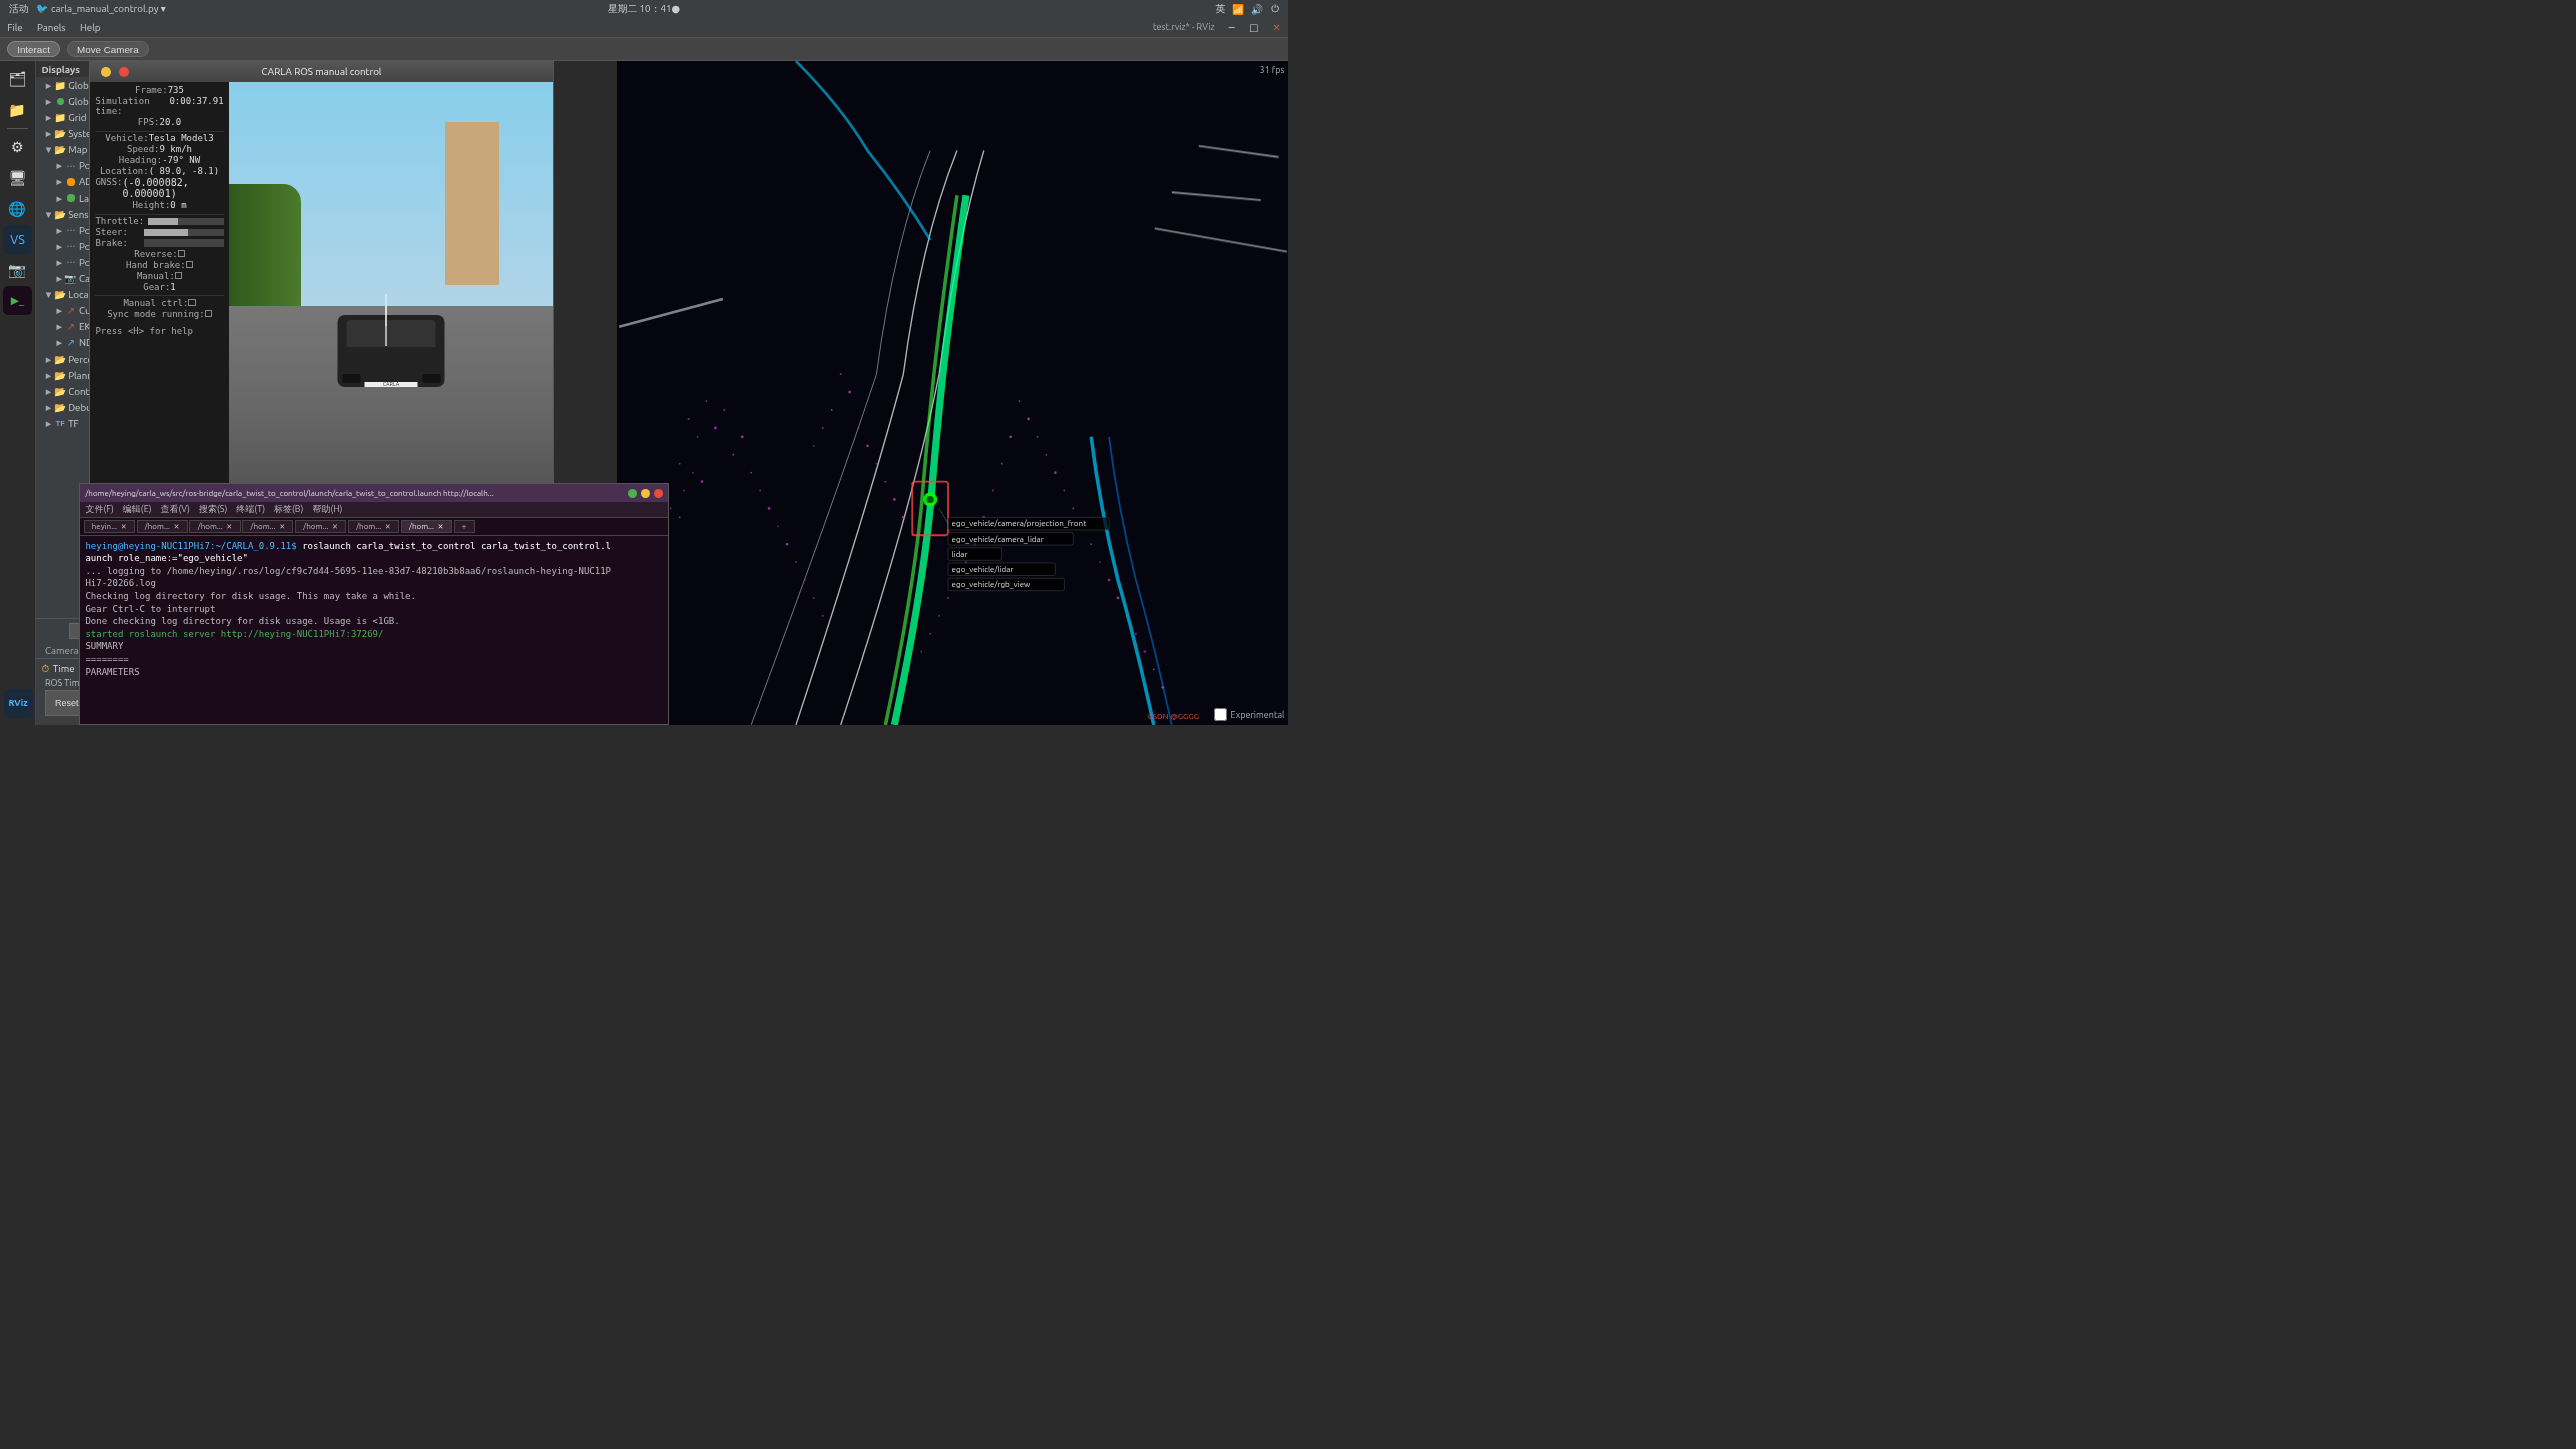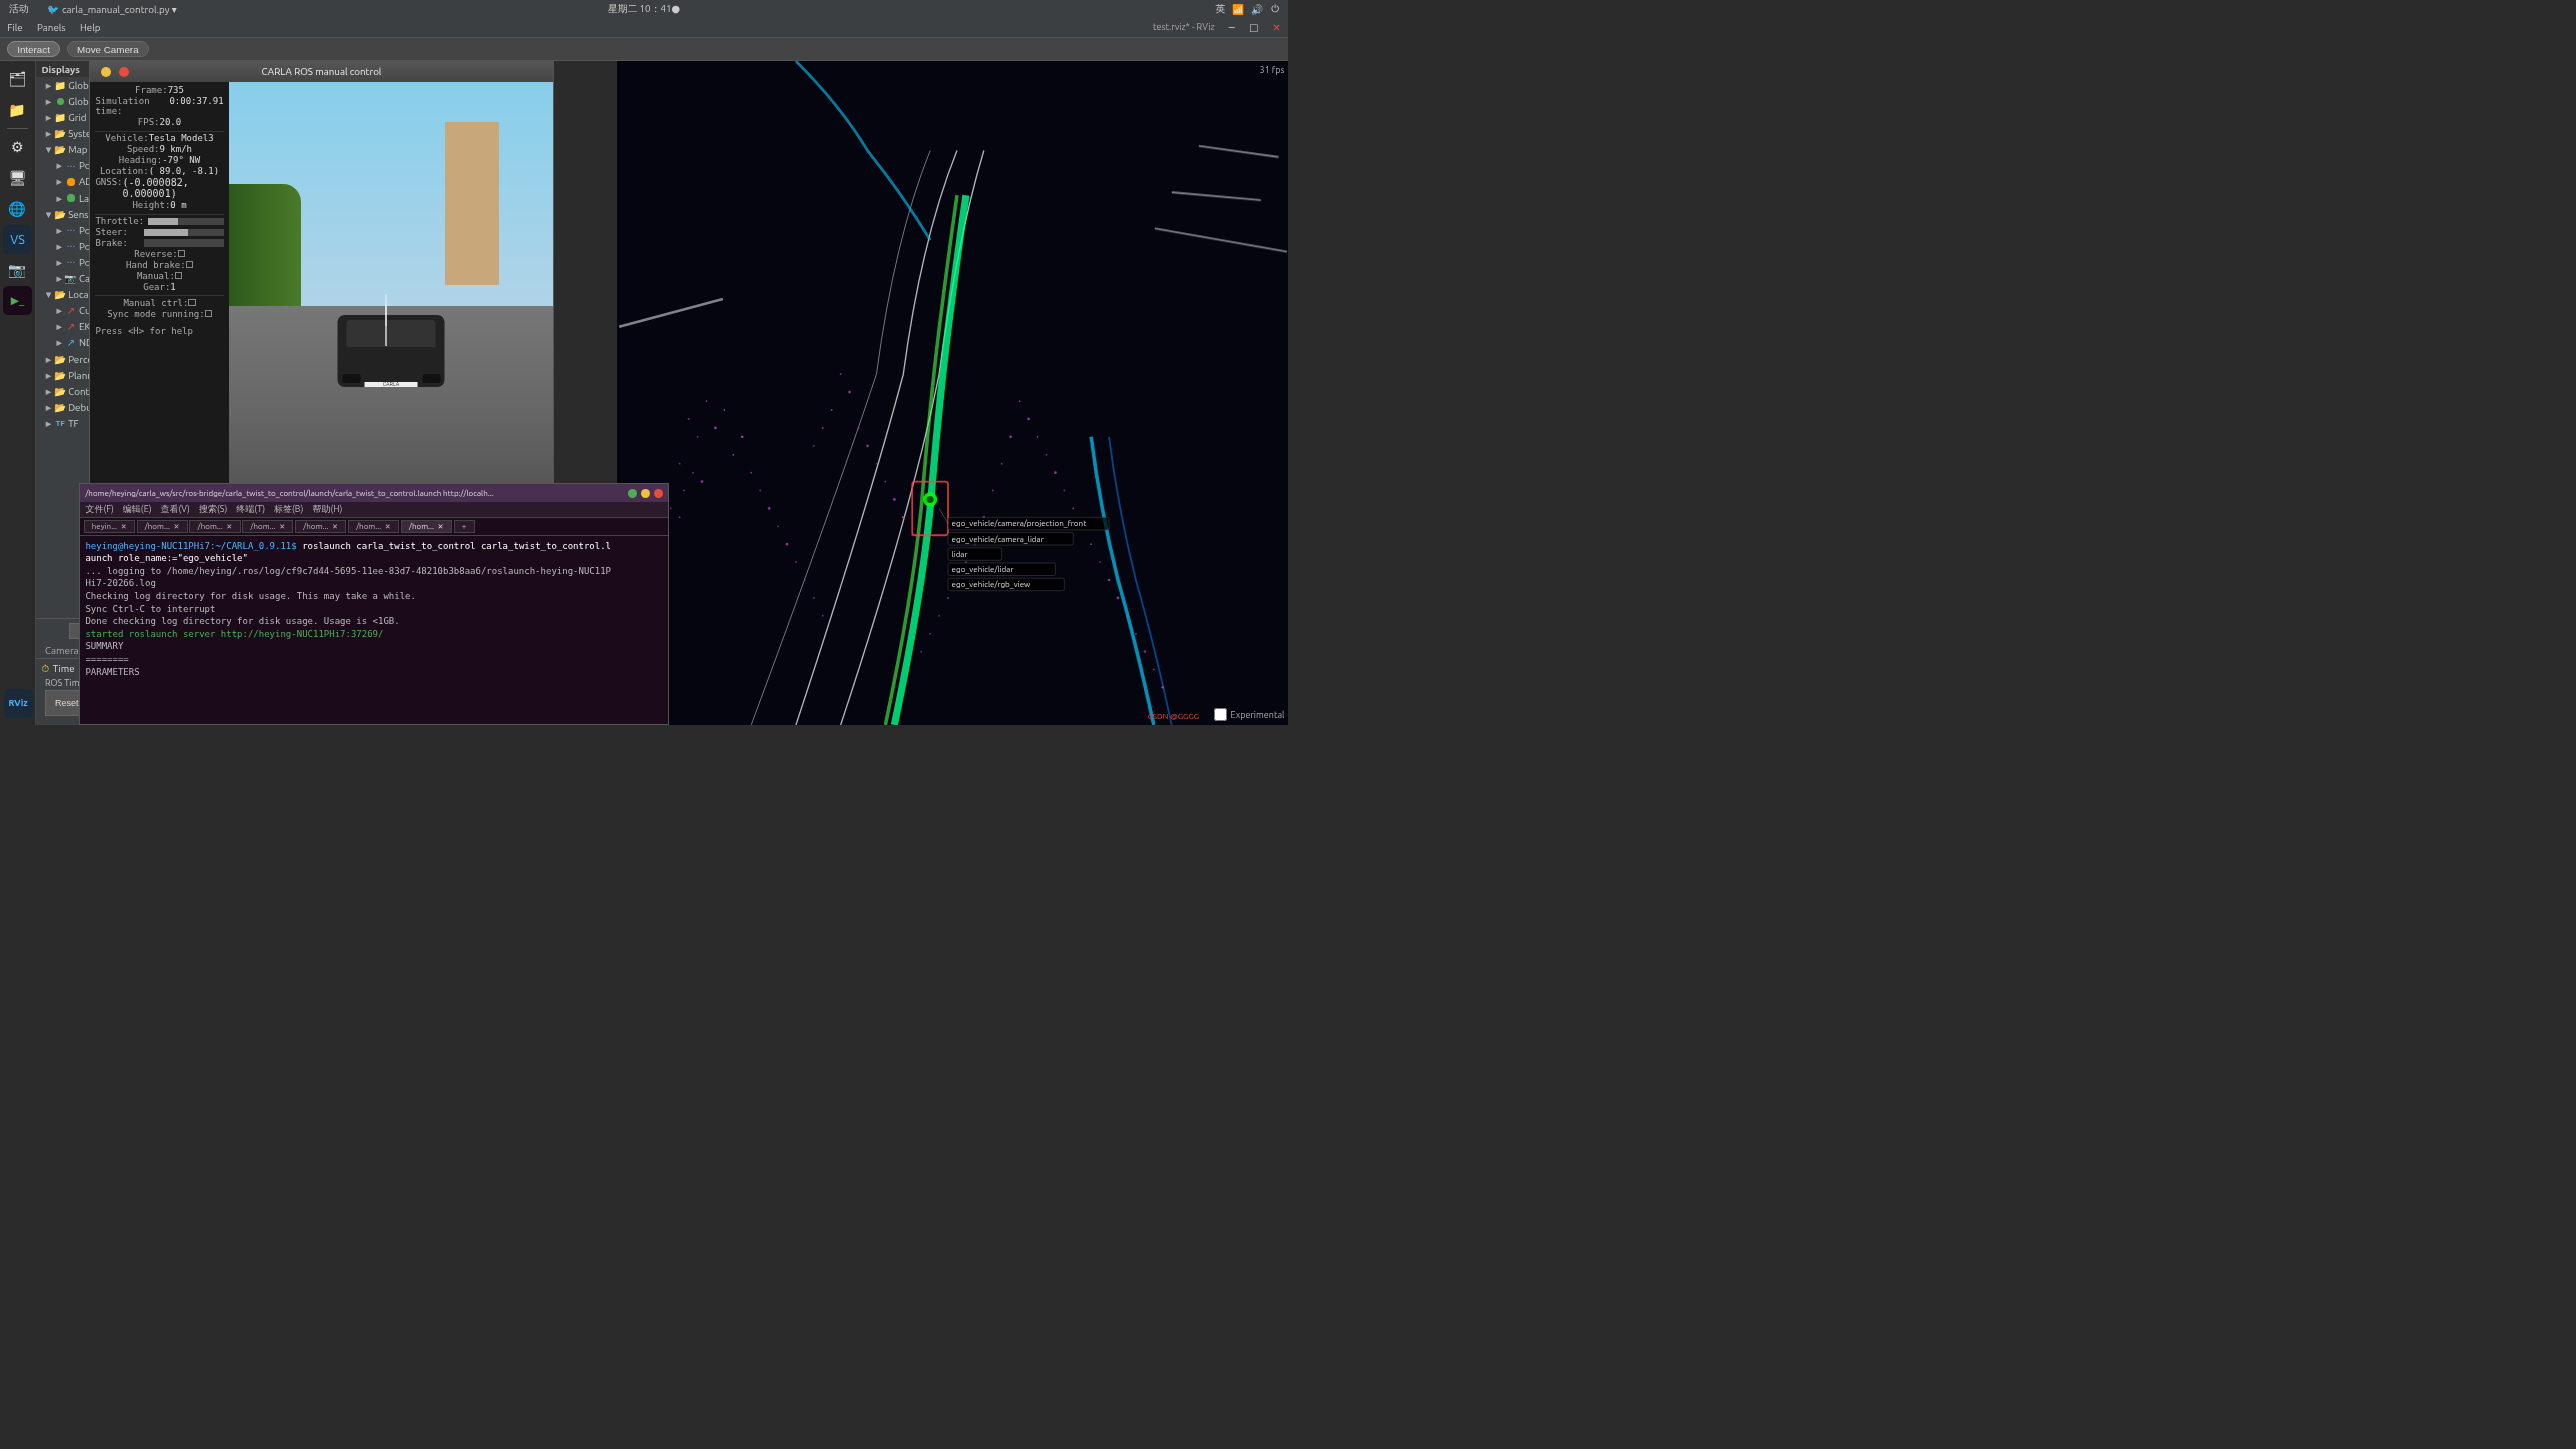--- a/index.html
+++ b/index.html
@@ -21,21 +21,21 @@
       height: 18px;
       background: #3c3f41;
       display: flex;
       align-items: center;
       justify-content: space-between;
       padding: 0 9px;
       font-size: 9.8px;
       color: #ccc;
       z-index: 100;
     }
-    #topbar-left { display: flex; align-items: center; gap: 19px; }
+    #topbar-left { display: flex; align-items: flex-start; gap: 8px; }
     #topbar-center { position: absolute; left: 50%; transform: translateX(-50%); color: #ccc; }
     #topbar-right { display: flex; align-items: center; gap: 7.2px; }
 
     
     #menubar {
       position: absolute;
       top: 18px; left: 0; right: 0;
       height: 19.7px;
       background: #3c3f41;
       display: flex;
@@ -861,21 +861,21 @@
     <div class="term-tab">/hom... <span style="font-size:7.2px;">✕</span></div>
     <div class="term-tab active">/hom... <span style="font-size:7.2px;">✕</span></div>
     <div class="term-tab">+</div>
   </div>
   <div id="terminal-content">
     <div class="term-line"><span class="term-prompt">heying@heying-NUC11PHi7:~/CARLA_0.9.11$</span><span class="term-cmd"> roslaunch carla_twist_to_control carla_twist_to_control.l</span></div>
     <div class="term-line"><span class="term-cmd">aunch role_name:="ego_vehicle"</span></div>
     <div class="term-line term-output">... logging to /home/heying/.ros/log/cf9c7d44-5695-11ee-83d7-48210b3b8aa6/roslaunch-heying-NUC11P</div>
     <div class="term-line term-output">Hi7-20266.log</div>
     <div class="term-line term-output">Checking log directory for disk usage. This may take a while.</div>
-    <div class="term-line term-output">Sync Ctrl-C to interrupt</div>
+    <div class="term-line term-output">Gear Ctrl-C to interrupt</div>
     <div class="term-line term-output">Done checking log directory for disk usage. Usage is &lt;1GB.</div>
     <div class="term-line"></div>
     <div class="term-line term-green">started roslaunch server http://heying-NUC11PHi7:37269/</div>
     <div class="term-line"></div>
     <div class="term-line term-output">SUMMARY</div>
     <div class="term-line term-output">========</div>
     <div class="term-line"></div>
     <div class="term-line term-output">PARAMETERS</div>
   </div>
 </div>

